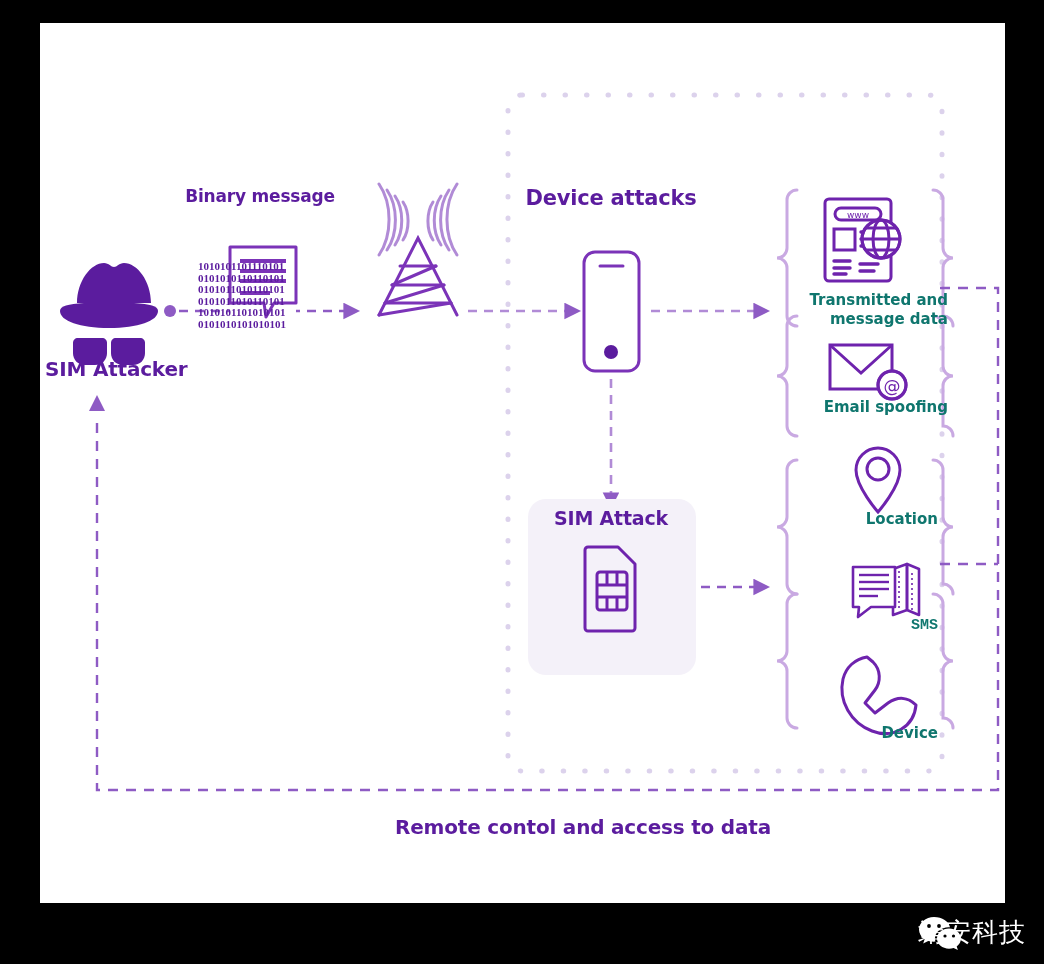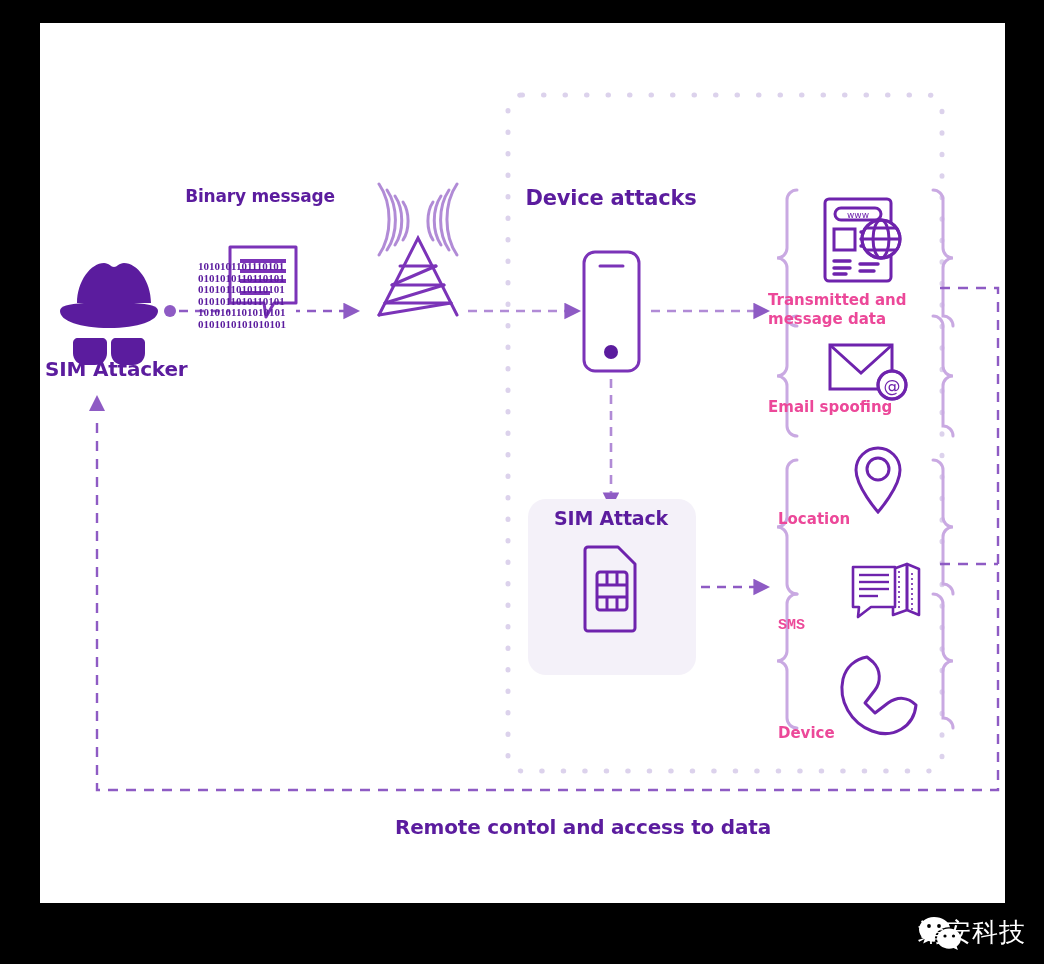--- a/index.html
+++ b/index.html
@@ -1,21 +1,21 @@
 <!DOCTYPE html>
 <html><head>
 <meta charset="utf-8">
 <style>
   html,body{margin:0;padding:0;background:#000;}
   body{width:1044px;height:964px;font-family:"DejaVu Sans",sans-serif;overflow:hidden;}
   #stage{position:relative;width:1044px;height:964px;background:#000;}
   #canvas{position:absolute;left:40px;top:23px;width:965px;height:880px;background:#ffffff;}
   .lbl{position:absolute;color:#5B1C9E;font-weight:bold;letter-spacing:-0.2px;white-space:nowrap;}
   .lbl.c{transform:translateX(-50%);text-align:center;}
-  .sub{position:absolute;color:#ec4899;font-weight:bold;font-size:15px;line-height:1.25;text-align:left;transform:translateX(-50%);}
+  .sub{position:absolute;color:#0f766e;font-weight:bold;font-size:15px;line-height:1.25;text-align:right;transform:translateX(-50%);}
   svg{position:absolute;left:0;top:0;overflow:visible;}
   .wm{position:absolute;right:18px;bottom:14px;display:flex;align-items:center;gap:9px;}
   .wm-txt{color:#ffffff;font-size:26px;letter-spacing:1px;font-family:"DejaVu Sans",sans-serif;}
 </style>
 </head>
 <body>
 
 <div id="stage">
   <div id="canvas">
 

